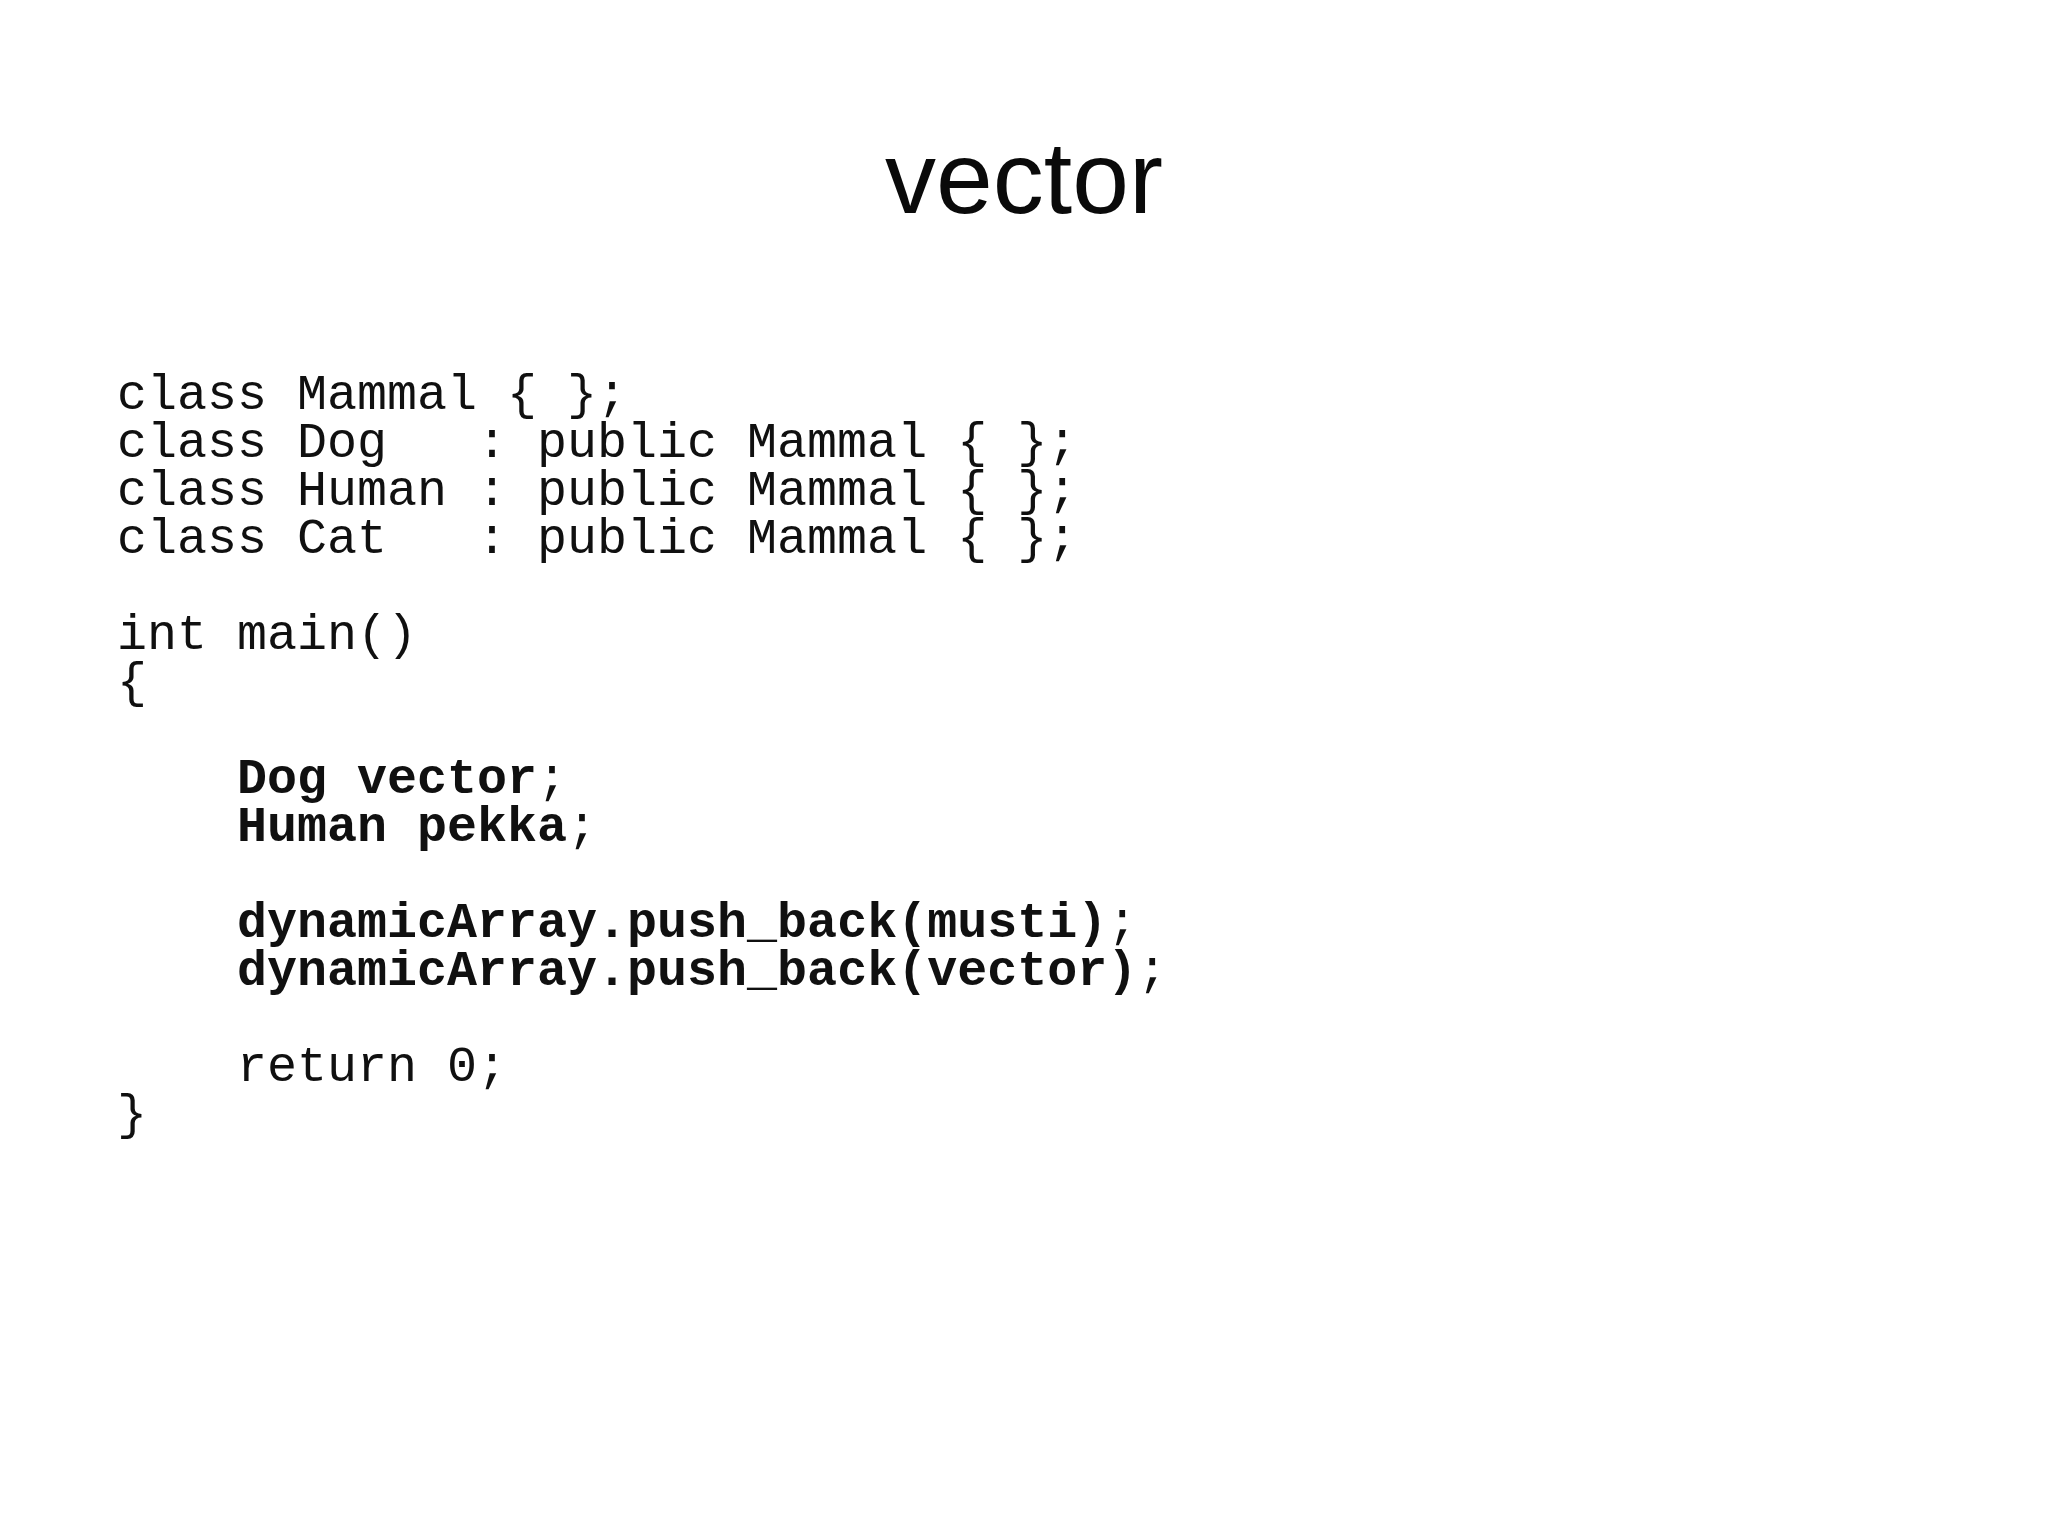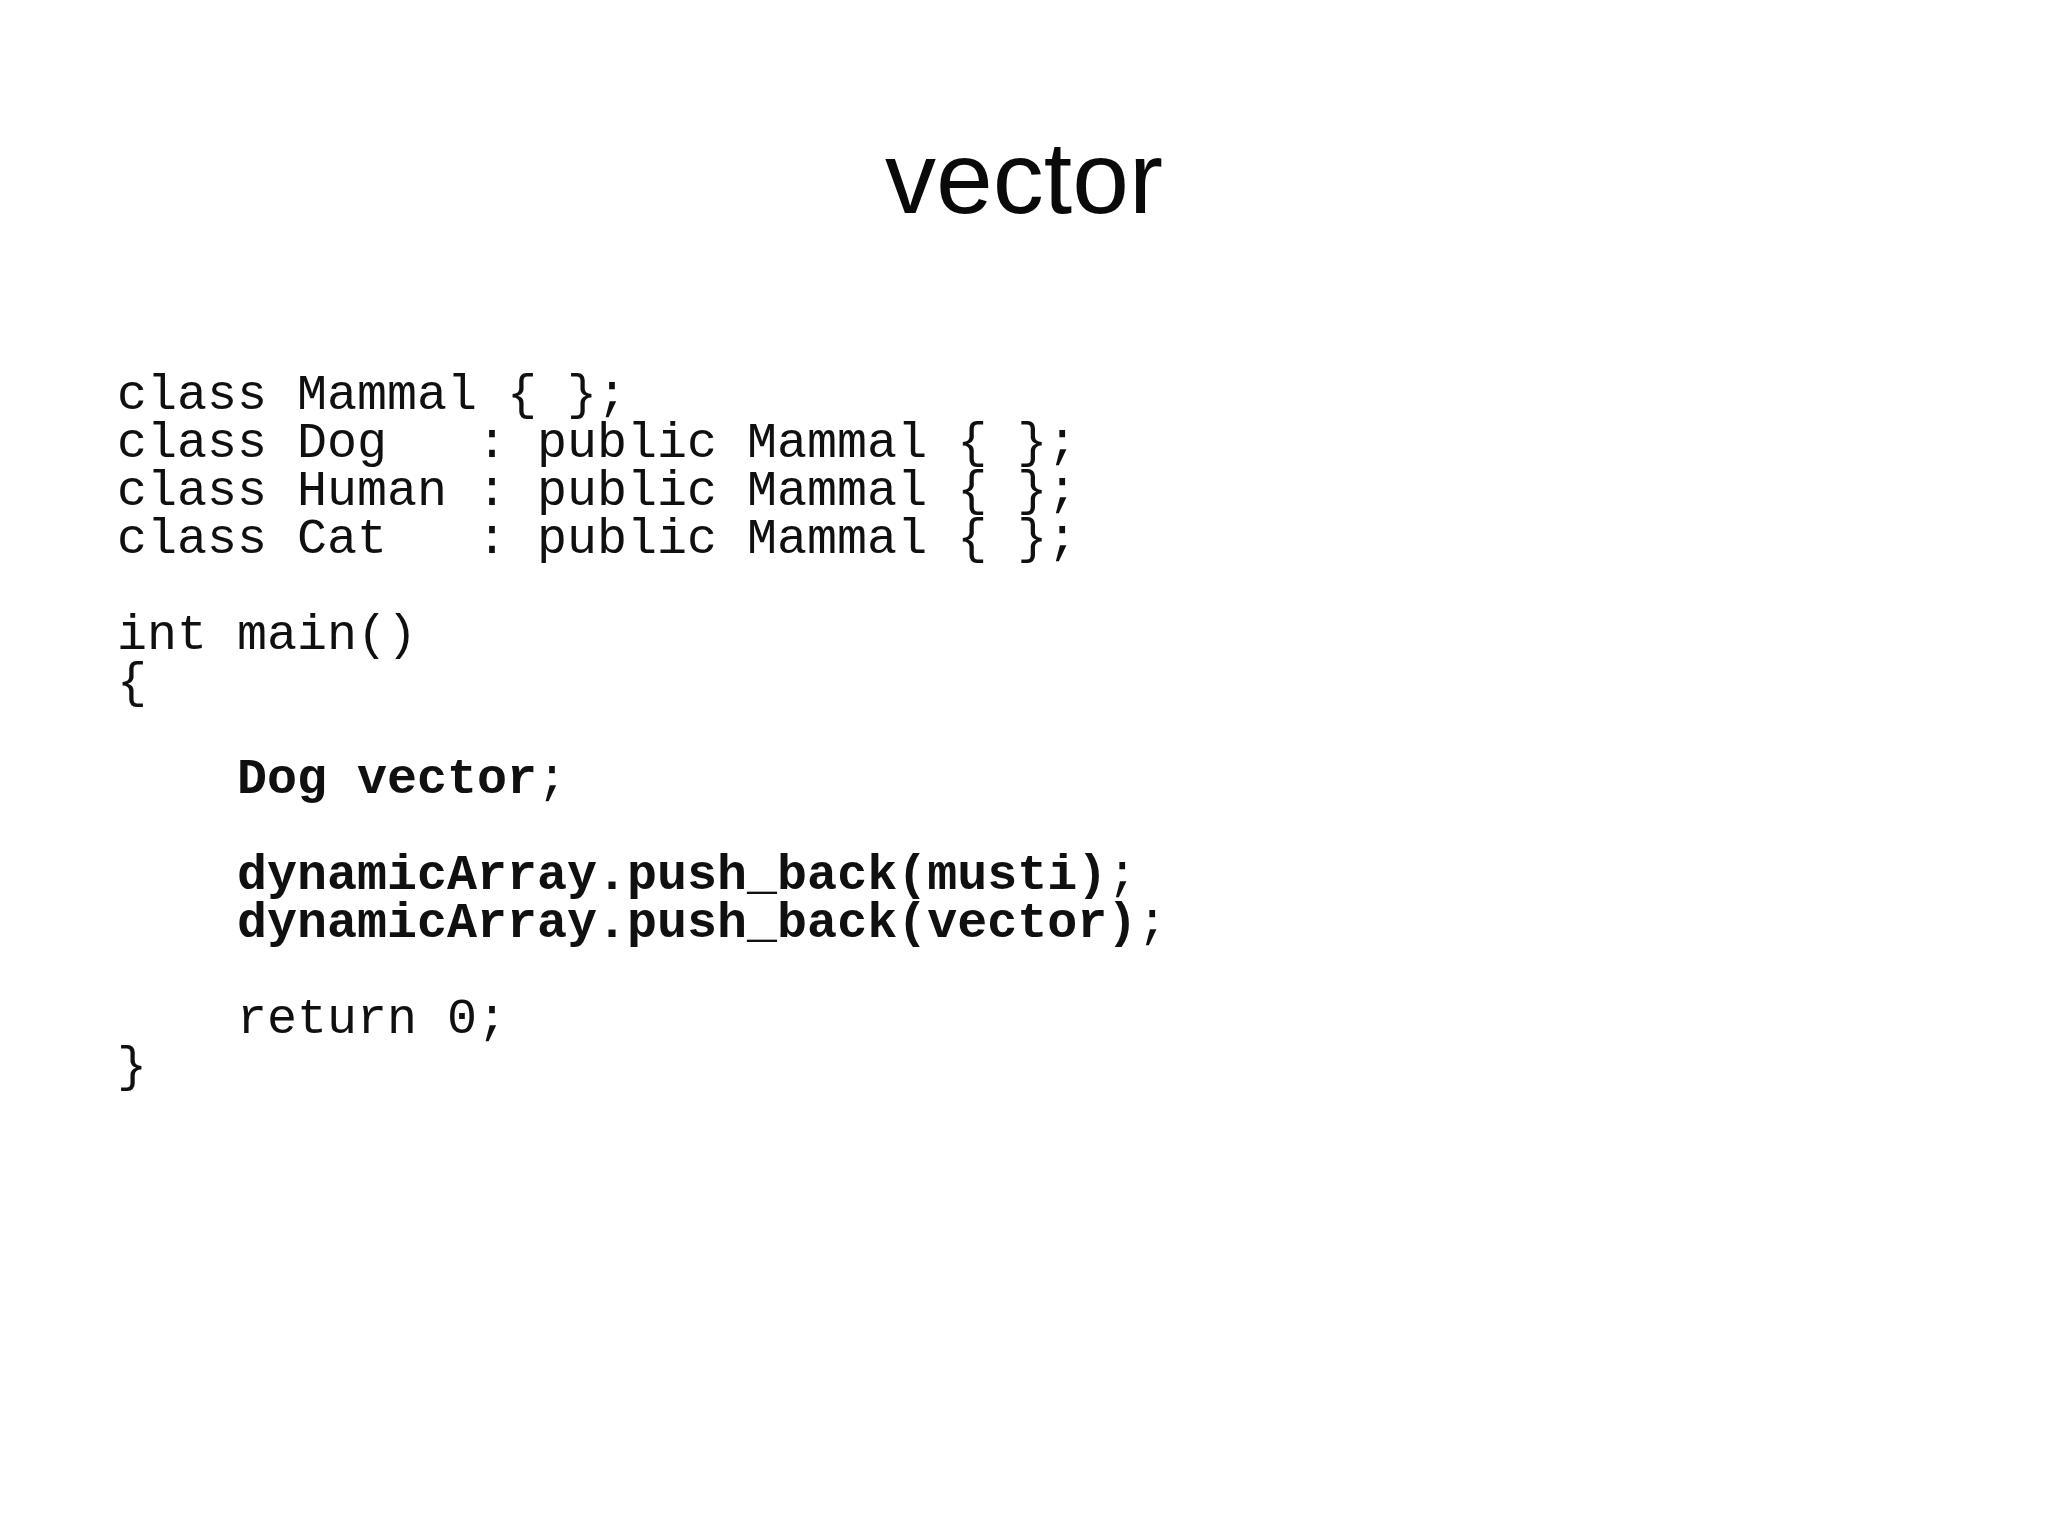--- a/index.html
+++ b/index.html
@@ -52,20 +52,21 @@
   <div class="code" id="code-block">
       <div class="code-line"><span>class Mammal { };</span></div>
       <div class="code-line"><span>class Dog   : public Mammal { };</span></div>
       <div class="code-line"><span>class Human : public Mammal { };</span></div>
       <div class="code-line"><span>class Cat   : public Mammal { };</span></div>
       <div class="code-line">&nbsp;</div>
       <div class="code-line"><span>int main()</span></div>
       <div class="code-line"><span>{</span></div>
       <div class="code-line">&nbsp;</div>
       <div class="code-line"><span>    </span><span class="b">Dog vector</span><span>;</span></div>
+      <div class="code-line"><span>    </span><span class="b">Human pekka</span><span>;</span></div>
       <div class="code-line">&nbsp;</div>
       <div class="code-line"><span>    </span><span class="b">dynamicArray.push_back(musti)</span><span>;</span></div>
       <div class="code-line"><span>    </span><span class="b">dynamicArray.push_back(vector)</span><span>;</span></div>
       <div class="code-line">&nbsp;</div>
       <div class="code-line"><span>    return 0;</span></div>
       <div class="code-line"><span>}</span></div>
     </div>
 </div>
 
 </body></html>

